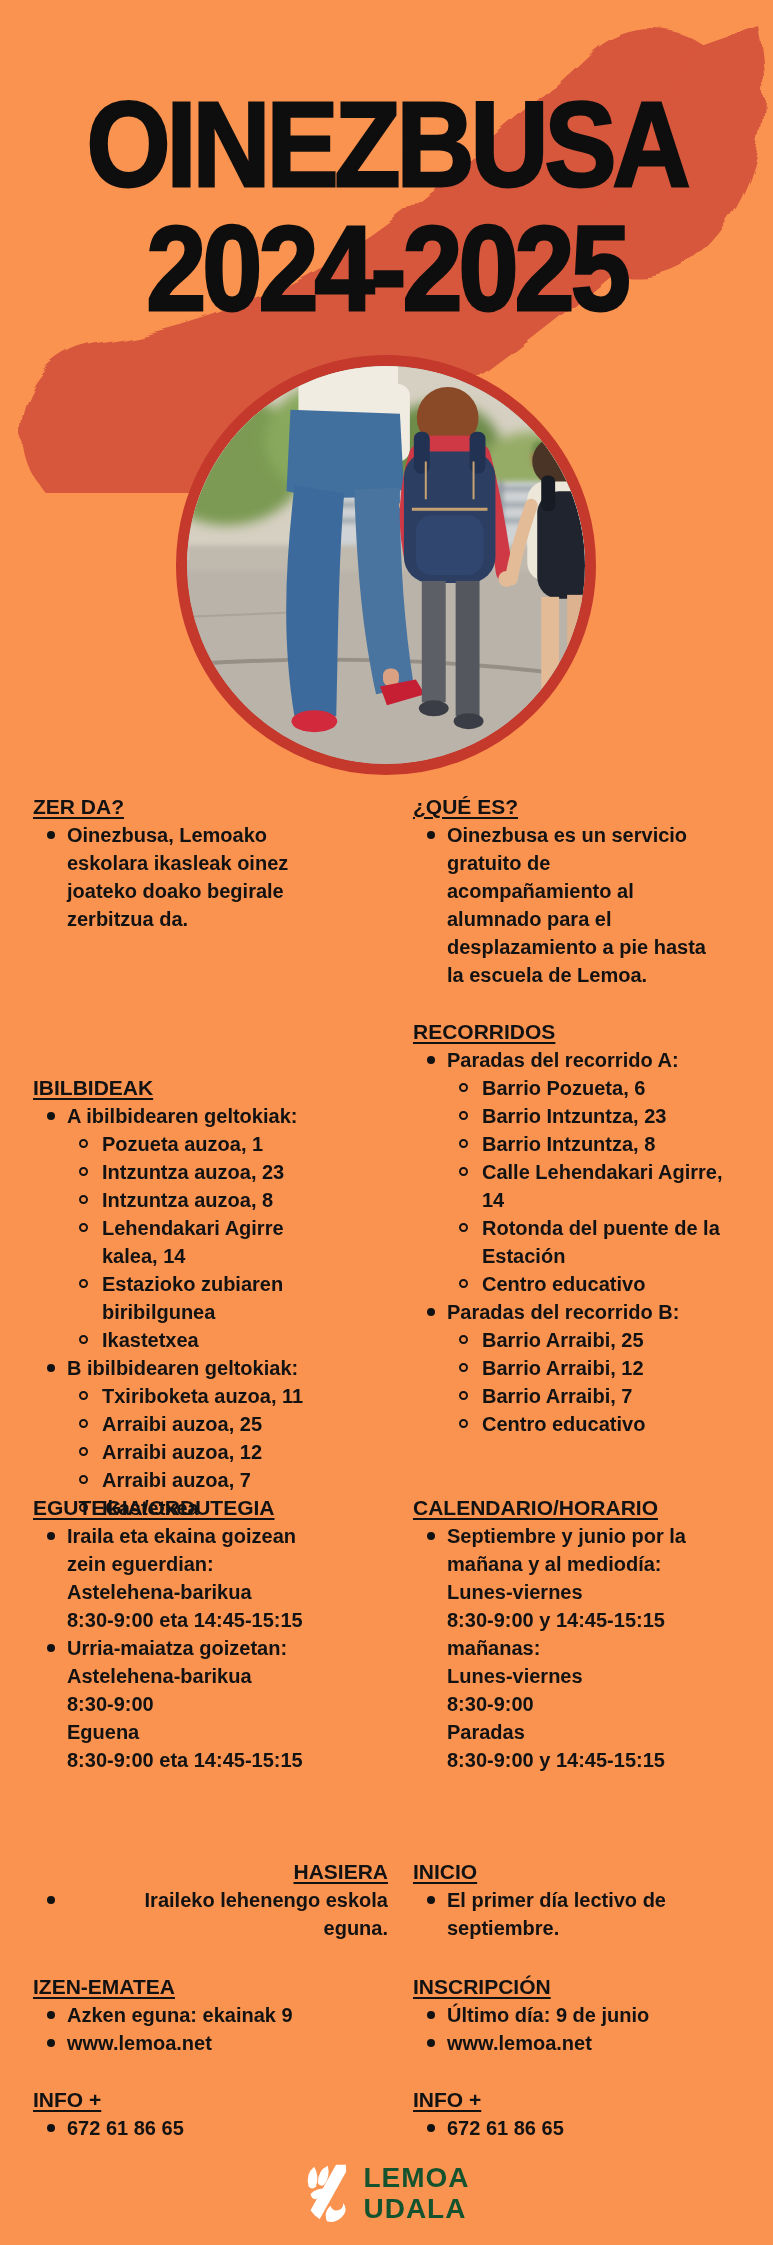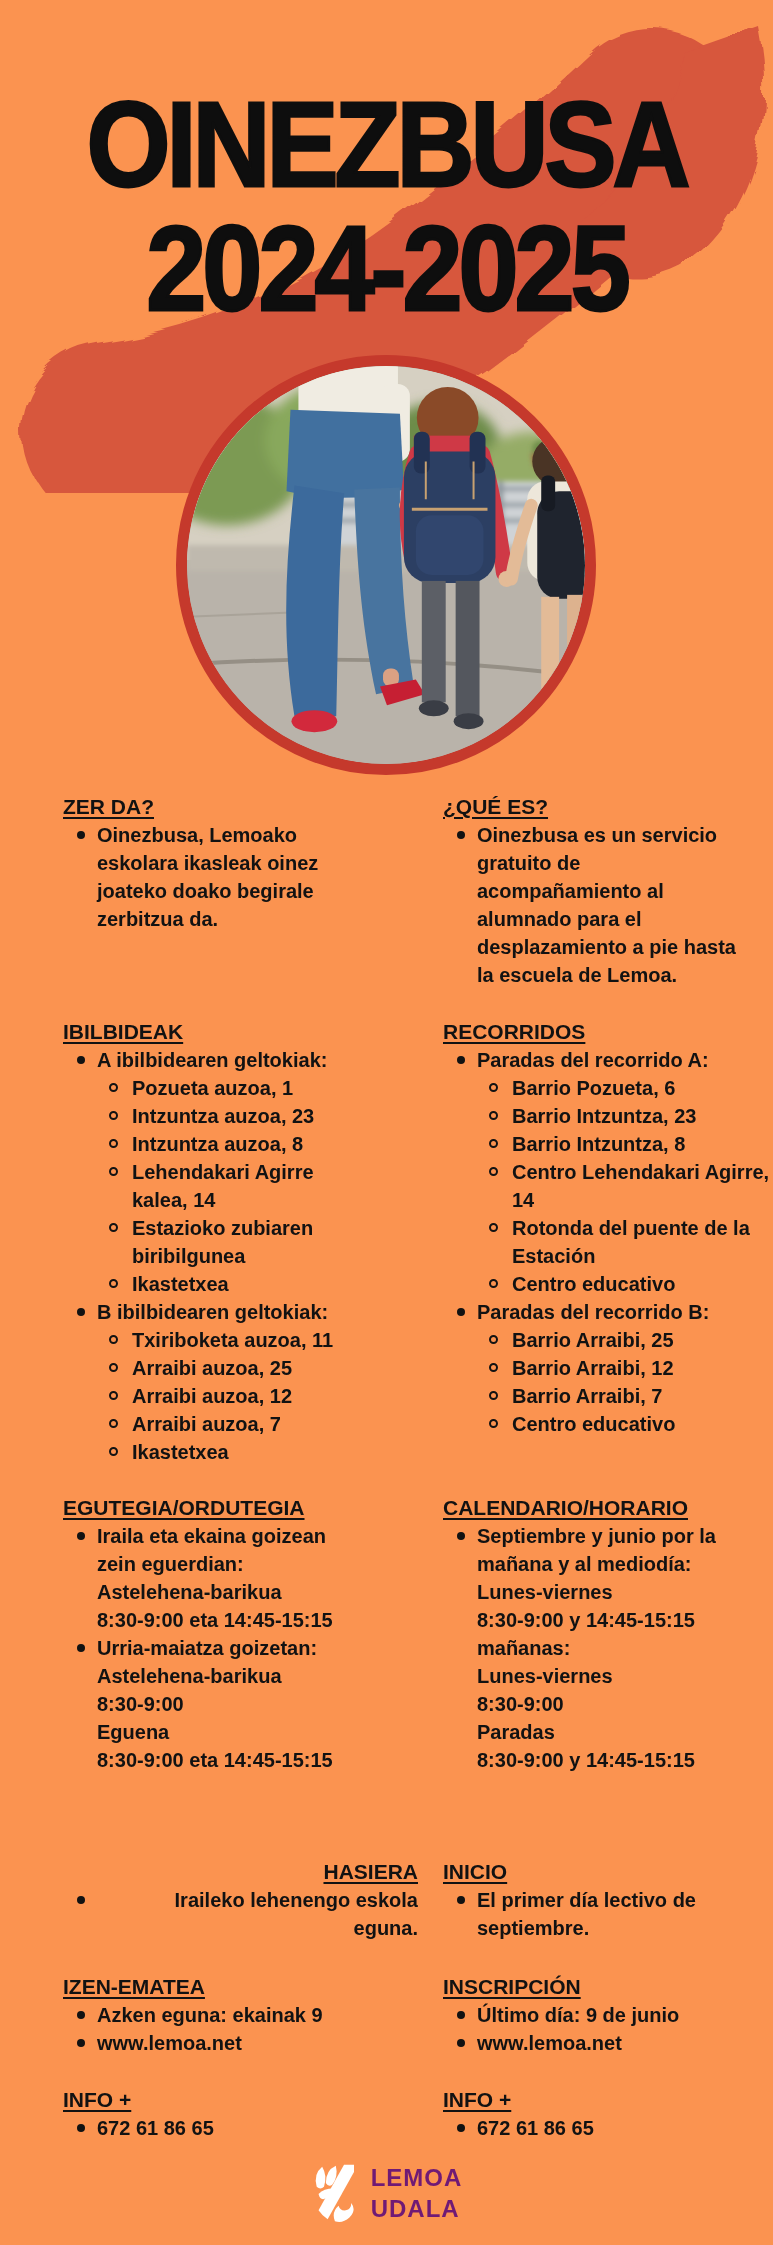--- a/index.html
+++ b/index.html
@@ -16,48 +16,48 @@
          -webkit-text-stroke:2.5px #0e0e0e;}
   #title1{top:84px;}
   #title2{top:208px;}
 
   
   #photo-wrap{position:absolute;left:176px;top:355px;width:398px;height:398px;
               border:11px solid #C5392C;border-radius:50%;overflow:hidden;z-index:3;background:#b9b3aa;}
   #photo-wrap svg{display:block;}
 
   
-  .sec{position:absolute;width:355px;z-index:4;color:#121212;margin-left:30px;}
+  .sec{position:absolute;width:355px;z-index:4;color:#121212;}
   .h{margin:0;font-size:21px;line-height:28px;font-weight:bold;color:#121212;
      text-decoration:underline;text-decoration-thickness:2px;text-underline-offset:3px;}
   .line{position:relative;font-size:20px;line-height:28px;font-weight:bold;white-space:nowrap;}
   .lvl1{padding-left:34px;}
   .lvl2{padding-left:69px;}
   .lvl1.bullet::before{content:"";position:absolute;left:14px;top:10px;width:8px;height:8px;
        border-radius:50%;background:#121212;}
   .lvl2.bullet::before{content:"";position:absolute;left:46px;top:9px;width:9px;height:9px;
        border-radius:50%;border:2.5px solid #121212;background:transparent;box-sizing:border-box;}
 
   #sec-zer {left:33px; top:793px;}
   #sec-que {left:413px;top:793px;}
-  #sec-ibil{left:33px; top:1018px;}
+  #sec-ibil{left:33px; top:1074px;}
   #sec-reco{left:413px;top:1018px;}
   #sec-egut{left:33px; top:1494px;}
   #sec-cale{left:413px;top:1494px;}
   #sec-hasi{left:33px; top:1858px;text-align:right;}
   #sec-inic{left:413px;top:1858px;}
   #sec-izen{left:33px; top:1973px;}
   #sec-insc{left:413px;top:1973px;}
   #sec-infoL{left:33px; top:2086px;}
   #sec-infoR{left:413px;top:2086px;}
 
   
   #footer-logo{position:absolute;left:0;top:2162px;width:773px;display:flex;
                justify-content:center;align-items:center;gap:14px;z-index:4;}
-  #logo-text{color:#701a75;font-weight:bold;font-size:24px;line-height:31px;letter-spacing:1px;}
+  #logo-text{color:#14532d;font-weight:bold;font-size:28px;line-height:31px;letter-spacing:1px;}
 </style>
 </head>
 <body>
 
 <div id="poster">
 
   <svg id="swoosh" width="773" height="820" viewBox="0 0 773 820" aria-hidden="true">
     <defs>
       <filter id="rough" x="-15%" y="-15%" width="130%" height="130%">
         <feTurbulence type="fractalNoise" baseFrequency="0.015 0.03" numOctaves="2" seed="7" result="n"></feTurbulence>
@@ -233,21 +233,21 @@
         <div class="line lvl1">la escuela de Lemoa.</div>
       </div>
   </section>
   <section class="sec" id="sec-reco">
     <h2 class="h">RECORRIDOS</h2>
     <div>
         <div class="line lvl1 bullet">Paradas del recorrido A:</div>
         <div class="line lvl2 bullet">Barrio Pozueta, 6</div>
         <div class="line lvl2 bullet">Barrio Intzuntza, 23</div>
         <div class="line lvl2 bullet">Barrio Intzuntza, 8</div>
-        <div class="line lvl2 bullet">Centro Lehendakari Agirre,</div>
+        <div class="line lvl2 bullet">Calle Lehendakari Agirre,</div>
         <div class="line lvl2">14</div>
         <div class="line lvl2 bullet">Rotonda del puente de la</div>
         <div class="line lvl2">Estación</div>
         <div class="line lvl2 bullet">Centro educativo</div>
         <div class="line lvl1 bullet">Paradas del recorrido B:</div>
         <div class="line lvl2 bullet">Barrio Arraibi, 25</div>
         <div class="line lvl2 bullet">Barrio Arraibi, 12</div>
         <div class="line lvl2 bullet">Barrio Arraibi, 7</div>
         <div class="line lvl2 bullet">Centro educativo</div>
       </div>

